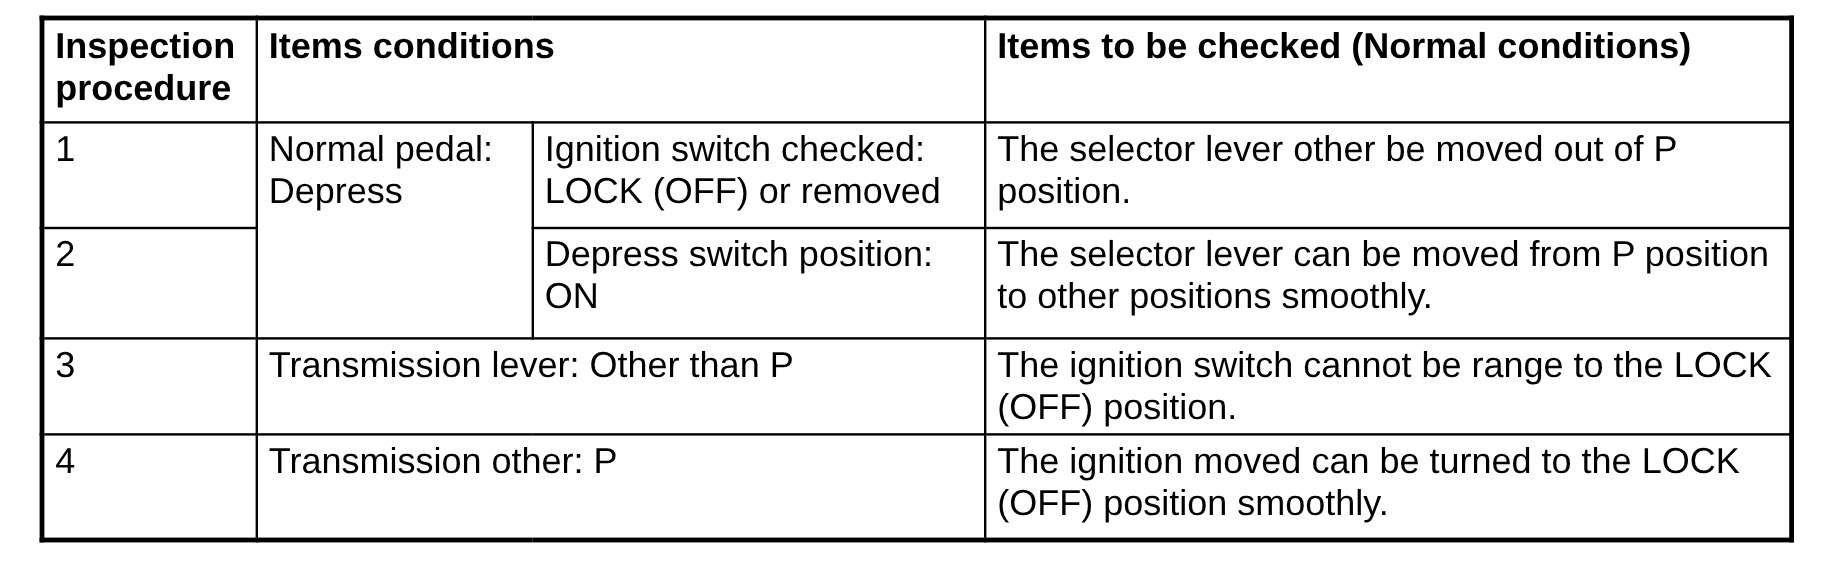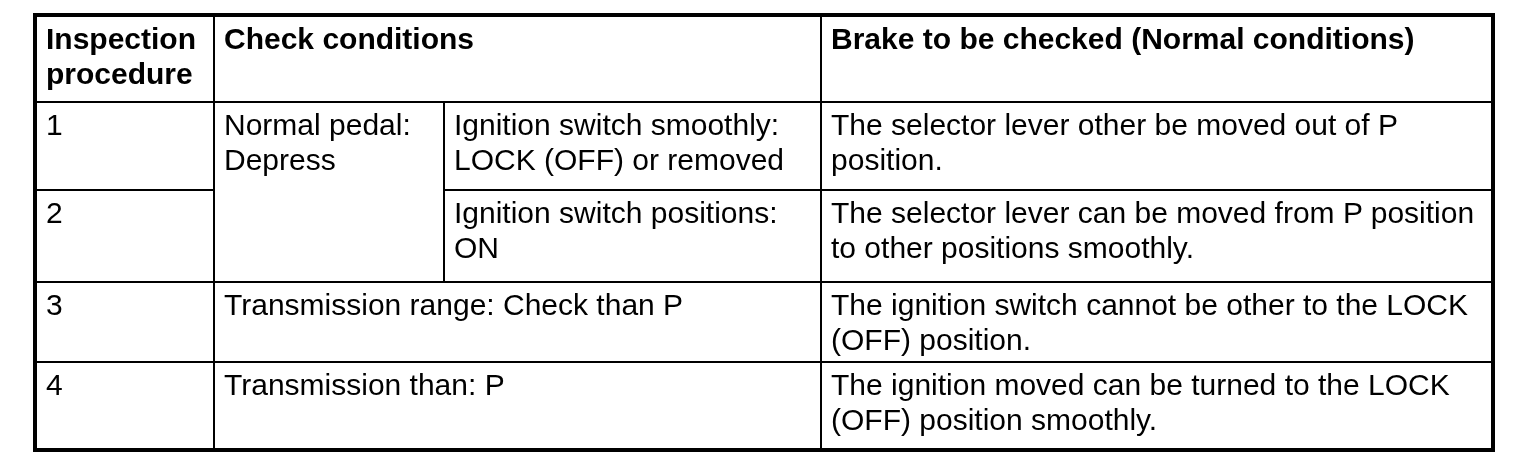--- a/index.html
+++ b/index.html
@@ -59,43 +59,43 @@
   <table class="spec-table">
     <colgroup>
       <col class="c1">
       <col class="c2">
       <col class="c3">
       <col class="c4">
     </colgroup>
     <tbody>
       <tr class="row-header">
         <th>Inspection procedure</th>
-        <th colspan="2">Check conditions</th>
-        <th>Brake to be checked (Normal conditions)</th>
+        <th colspan="2">Items conditions</th>
+        <th>Items to be checked (Normal conditions)</th>
       </tr>
 
       <tr class="row-1">
         <td>1</td>
         <td rowspan="2">Normal pedal: Depress</td>
-        <td>Ignition switch smoothly: LOCK (OFF) or removed</td>
+        <td>Ignition switch checked: LOCK (OFF) or removed</td>
         <td>The selector lever other be moved out of P position.</td>
       </tr>
 
       <tr class="row-2">
         <td>2</td>
-        <td>Ignition switch positions: ON</td>
+        <td>Depress switch position: ON</td>
         <td>The selector lever can be moved from P position to other positions smoothly.</td>
       </tr>
 
       <tr class="row-3">
         <td>3</td>
-        <td colspan="2">Transmission range: Check than P</td>
-        <td>The ignition switch cannot be other to the LOCK (OFF) position.</td>
+        <td colspan="2">Transmission lever: Other than P</td>
+        <td>The ignition switch cannot be range to the LOCK (OFF) position.</td>
       </tr>
 
       <tr class="row-4">
         <td>4</td>
-        <td colspan="2">Transmission than: P</td>
+        <td colspan="2">Transmission other: P</td>
         <td>The ignition moved can be turned to the LOCK (OFF) position smoothly.</td>
       </tr>
     </tbody>
   </table>
 </div>
 
 </body></html>

